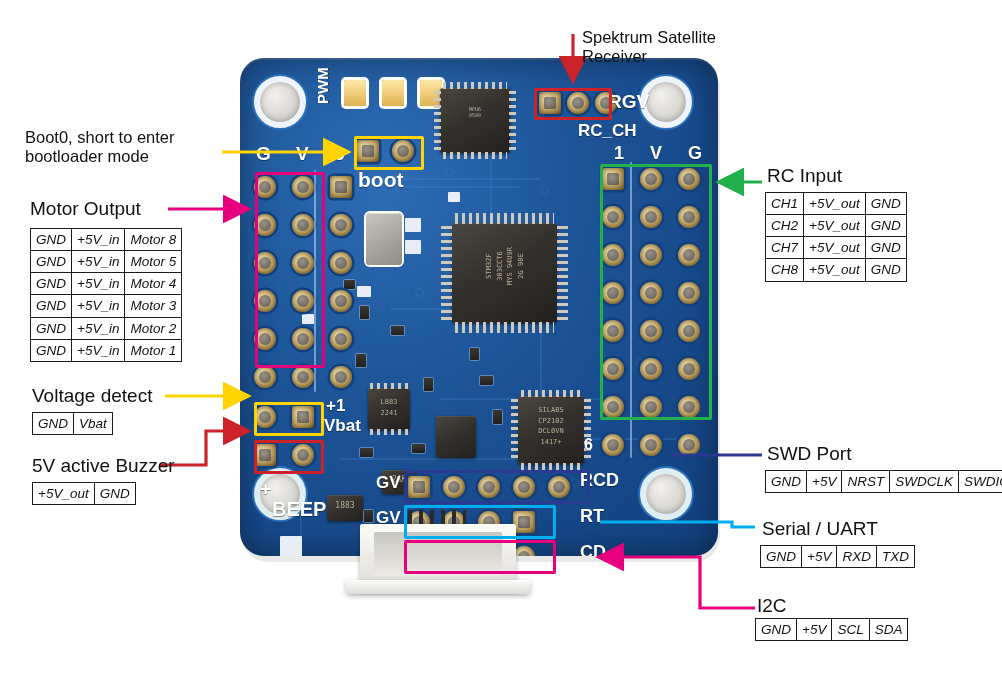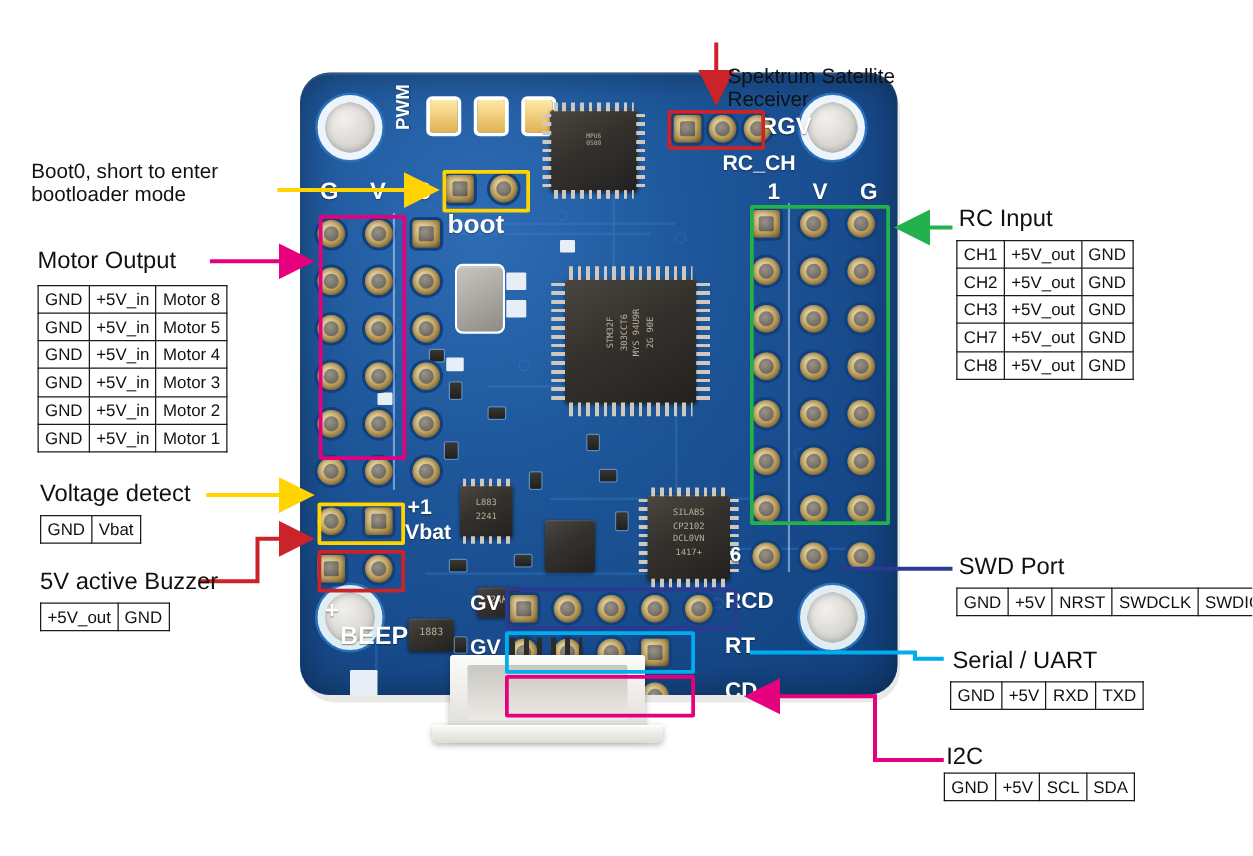--- a/index.html
+++ b/index.html
@@ -66,21 +66,21 @@
     box-shadow:0 2px 5px rgba(0,0,0,.30), inset 0 1px 0 #fff;}
   .usb:after{content:"";position:absolute;left:14px;top:8px;right:14px;bottom:14px;
     background:linear-gradient(#c9c7c1,#eceae4);border-radius:2px;}
   .usbpins{position:absolute;background:repeating-linear-gradient(to right,#2b2b2b 0 4px,transparent 4px 11px);}
 
   
   .hl{position:absolute;border-width:3px;border-style:solid;border-radius:2px;pointer-events:none;}
 
   
   .lbl{position:absolute;color:#111;font-size:16.5px;line-height:1.18;white-space:pre-line;}
-  table.pinmap{position:absolute;border-collapse:collapse;}
+  table.pinmap{position:absolute;border-collapse:collapse;font-style:italic;}
   table.pinmap td{border:1.6px solid #1a1a1a;font-size:13.5px;color:#111;
     padding:1px 5px;line-height:1.42;white-space:nowrap;text-align:left;}
 
   
   svg.leads{position:absolute;left:0;top:0;width:1002px;height:685px;pointer-events:none;}
 </style>
 </head>
 <body>
 
 <div id="stage">
@@ -497,38 +497,33 @@
           <td>GND</td>
           <td>+5V_in</td>
           <td>Motor 1</td>
         </tr>
       </tbody>
   </table>
 
   <div class="lbl" style="left:25px;top:128px;font-size:16.5px;">Boot0, short to enter
 bootloader mode</div>
 
-  <div class="lbl" style="left:582px;top:28px;font-size:16.5px;margin-top:24px;">Spektrum Satellite
+  <div class="lbl" style="left:582px;top:28px;font-size:16.5px;">Spektrum Satellite
 Receiver</div>
 
   <div class="lbl" style="left:767px;top:165px;font-size:19px;">RC Input</div>
   <table class="pinmap" style="left:765px;top:192px;">
     <tbody>
         <tr>
           <td>CH1</td>
           <td>+5V_out</td>
           <td>GND</td>
         </tr>
         <tr>
           <td>CH2</td>
-          <td>+5V_out</td>
-          <td>GND</td>
-        </tr>
-        <tr>
-          <td>CH3</td>
           <td>+5V_out</td>
           <td>GND</td>
         </tr>
         <tr>
           <td>CH7</td>
           <td>+5V_out</td>
           <td>GND</td>
         </tr>
         <tr>
           <td>CH8</td>

